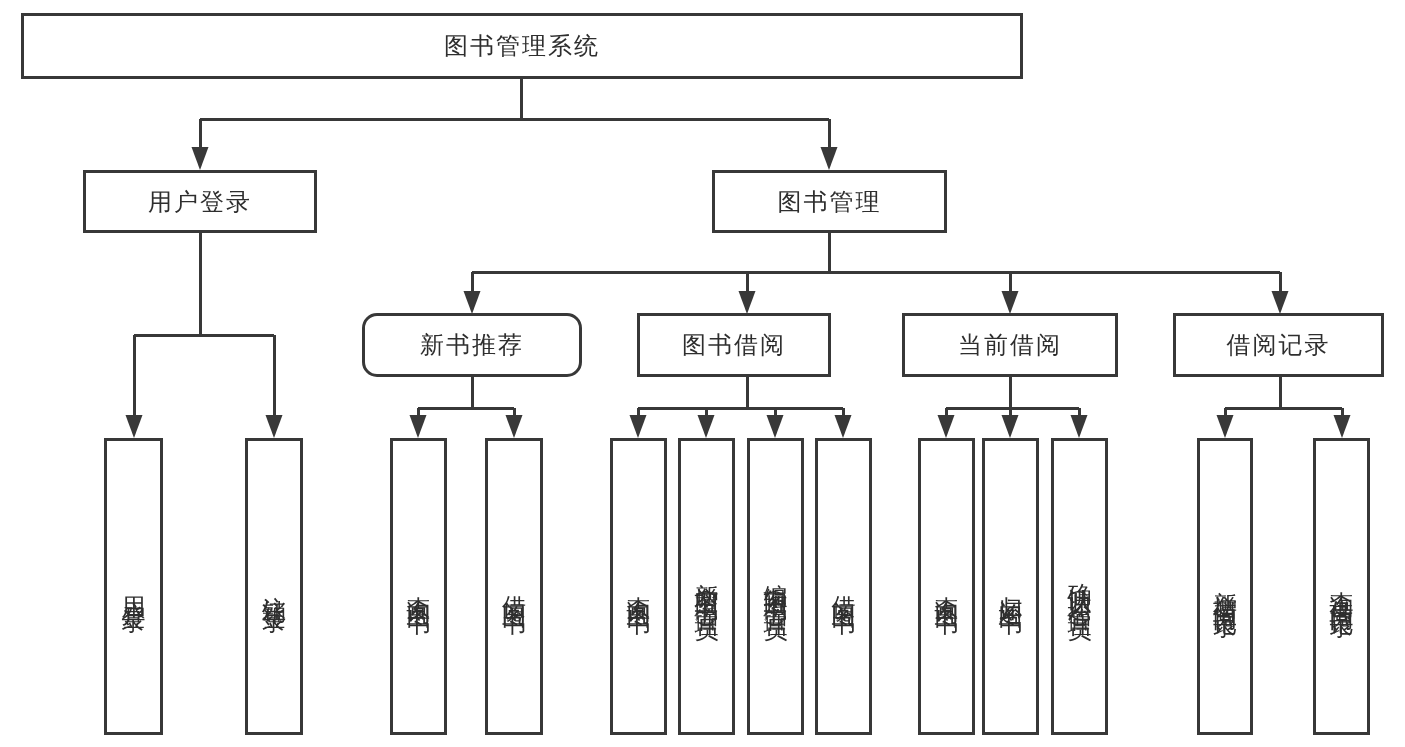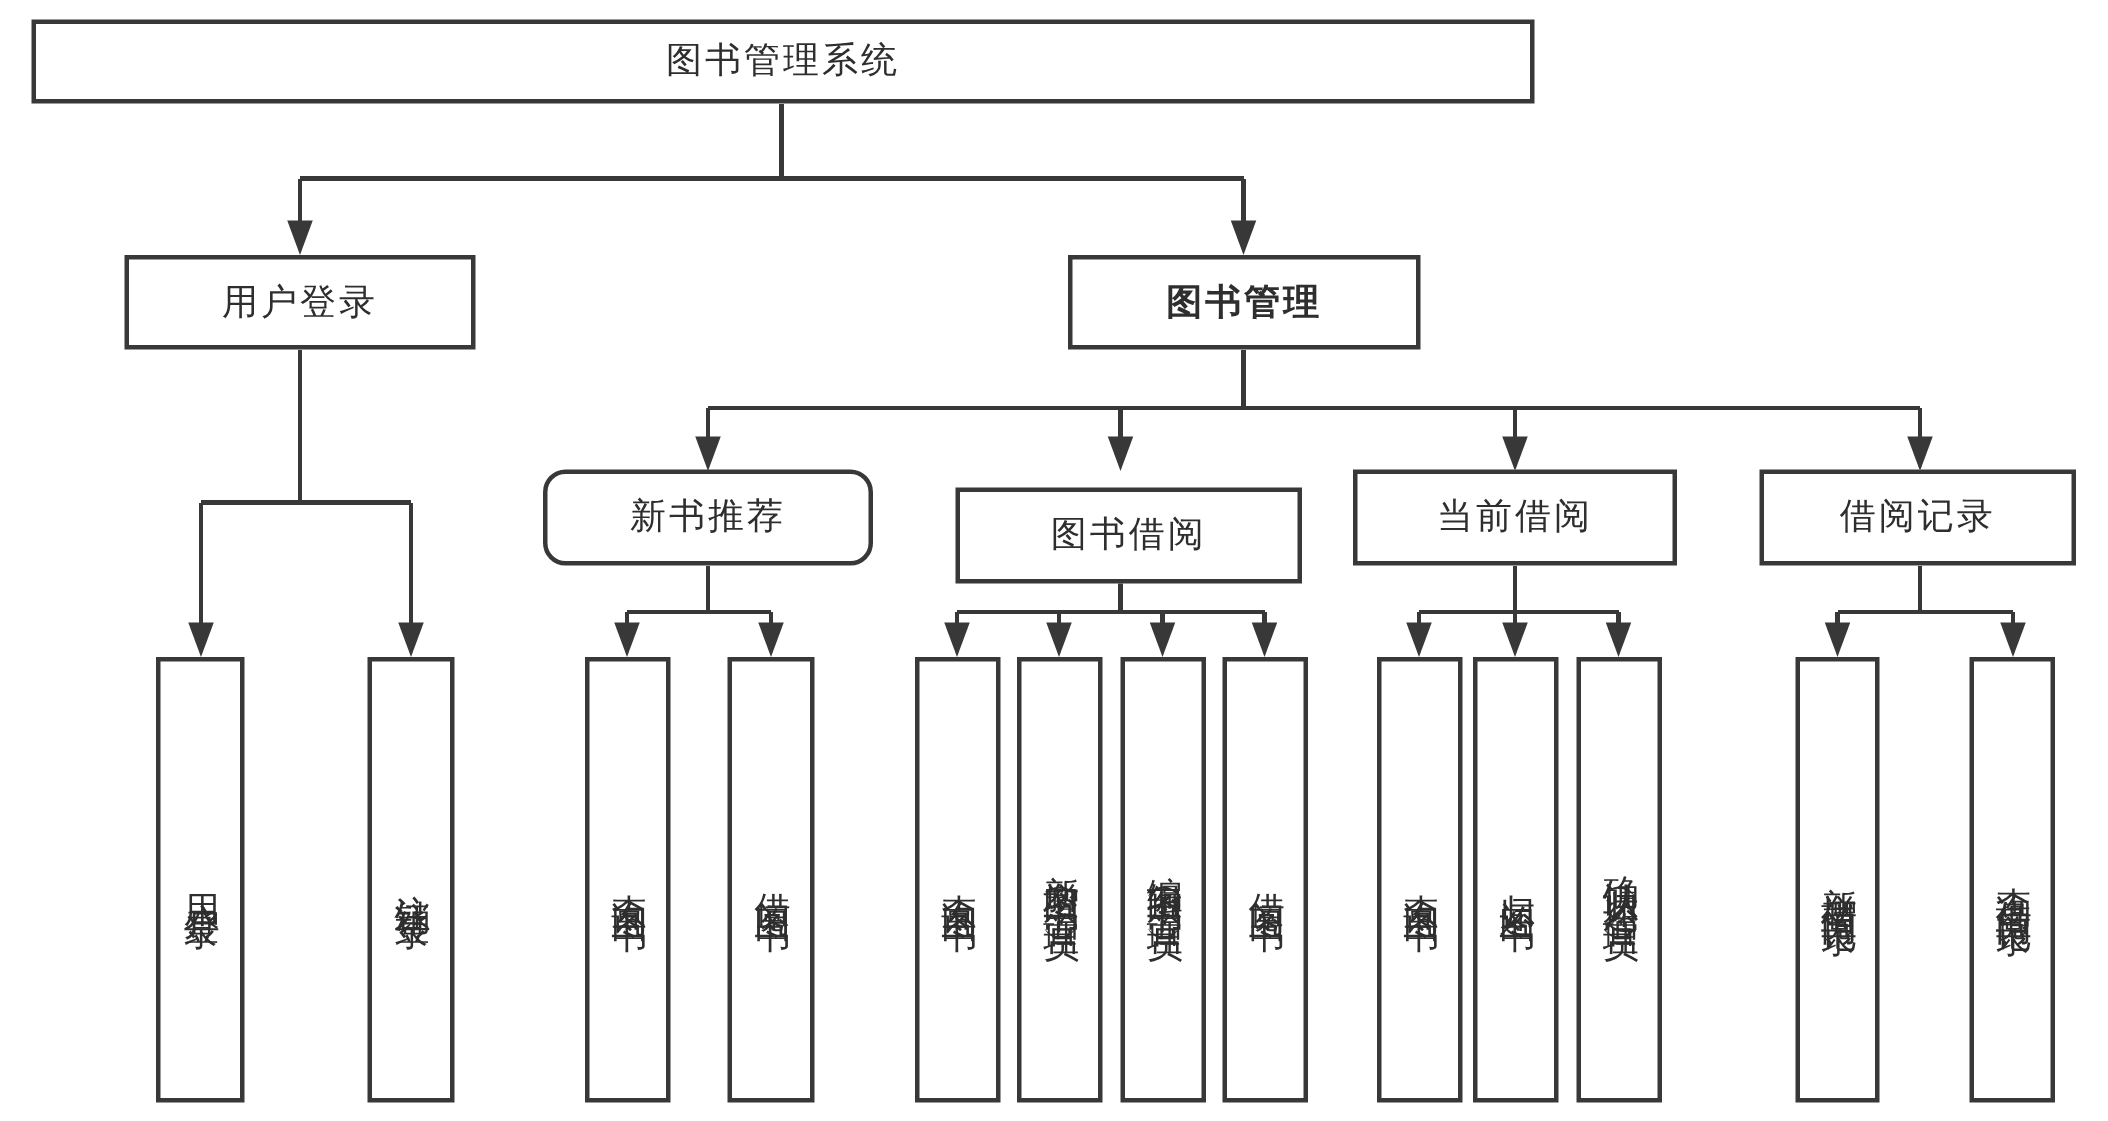--- a/index.html
+++ b/index.html
@@ -25,28 +25,28 @@
     letter-spacing: 2px;
     line-height: 1;
   }
   .node .vtext {
     writing-mode: vertical-rl;
     text-orientation: mixed;
     letter-spacing: 5px;
     white-space: nowrap;
   }
   
-  .n-root   { left: 21px;  top: 13px;  width: 1002px; height: 56px; }
+  .n-root   { left: 21px;  top: 13px;  width: 1002px; height: 66px; }
   
   .n-login  { left: 83px;  top: 170px; width: 234px; height: 63px; }
-  .n-mgmt   { left: 712px; top: 170px; width: 235px; height: 63px; font-weight: bold; }
+  .n-mgmt   { left: 712px; top: 170px; width: 235px; height: 63px; }
   
   .lvl3     { top: 313px; height: 64px; }
   .n-newrec { left: 362px;  width: 220px; border-radius: 15px; }
-  .n-borrow { left: 637px;  width: 231px; margin-top: 12px; }
+  .n-borrow { left: 637px;  width: 194px; }
   .n-current{ left: 902px;  width: 216px; }
   .n-record { left: 1173px; width: 211px; }
   
   .leaf     { top: 438px; height: 297px; }
   .n-a1 { left: 104px;  width: 59px; }
   .n-a2 { left: 245px;  width: 58px; }
   .n-b1 { left: 390px;  width: 57px; }
   .n-b2 { left: 485px;  width: 58px; }
   .n-c1 { left: 610px;  width: 57px; }
   .n-c2 { left: 678px;  width: 57px; }

